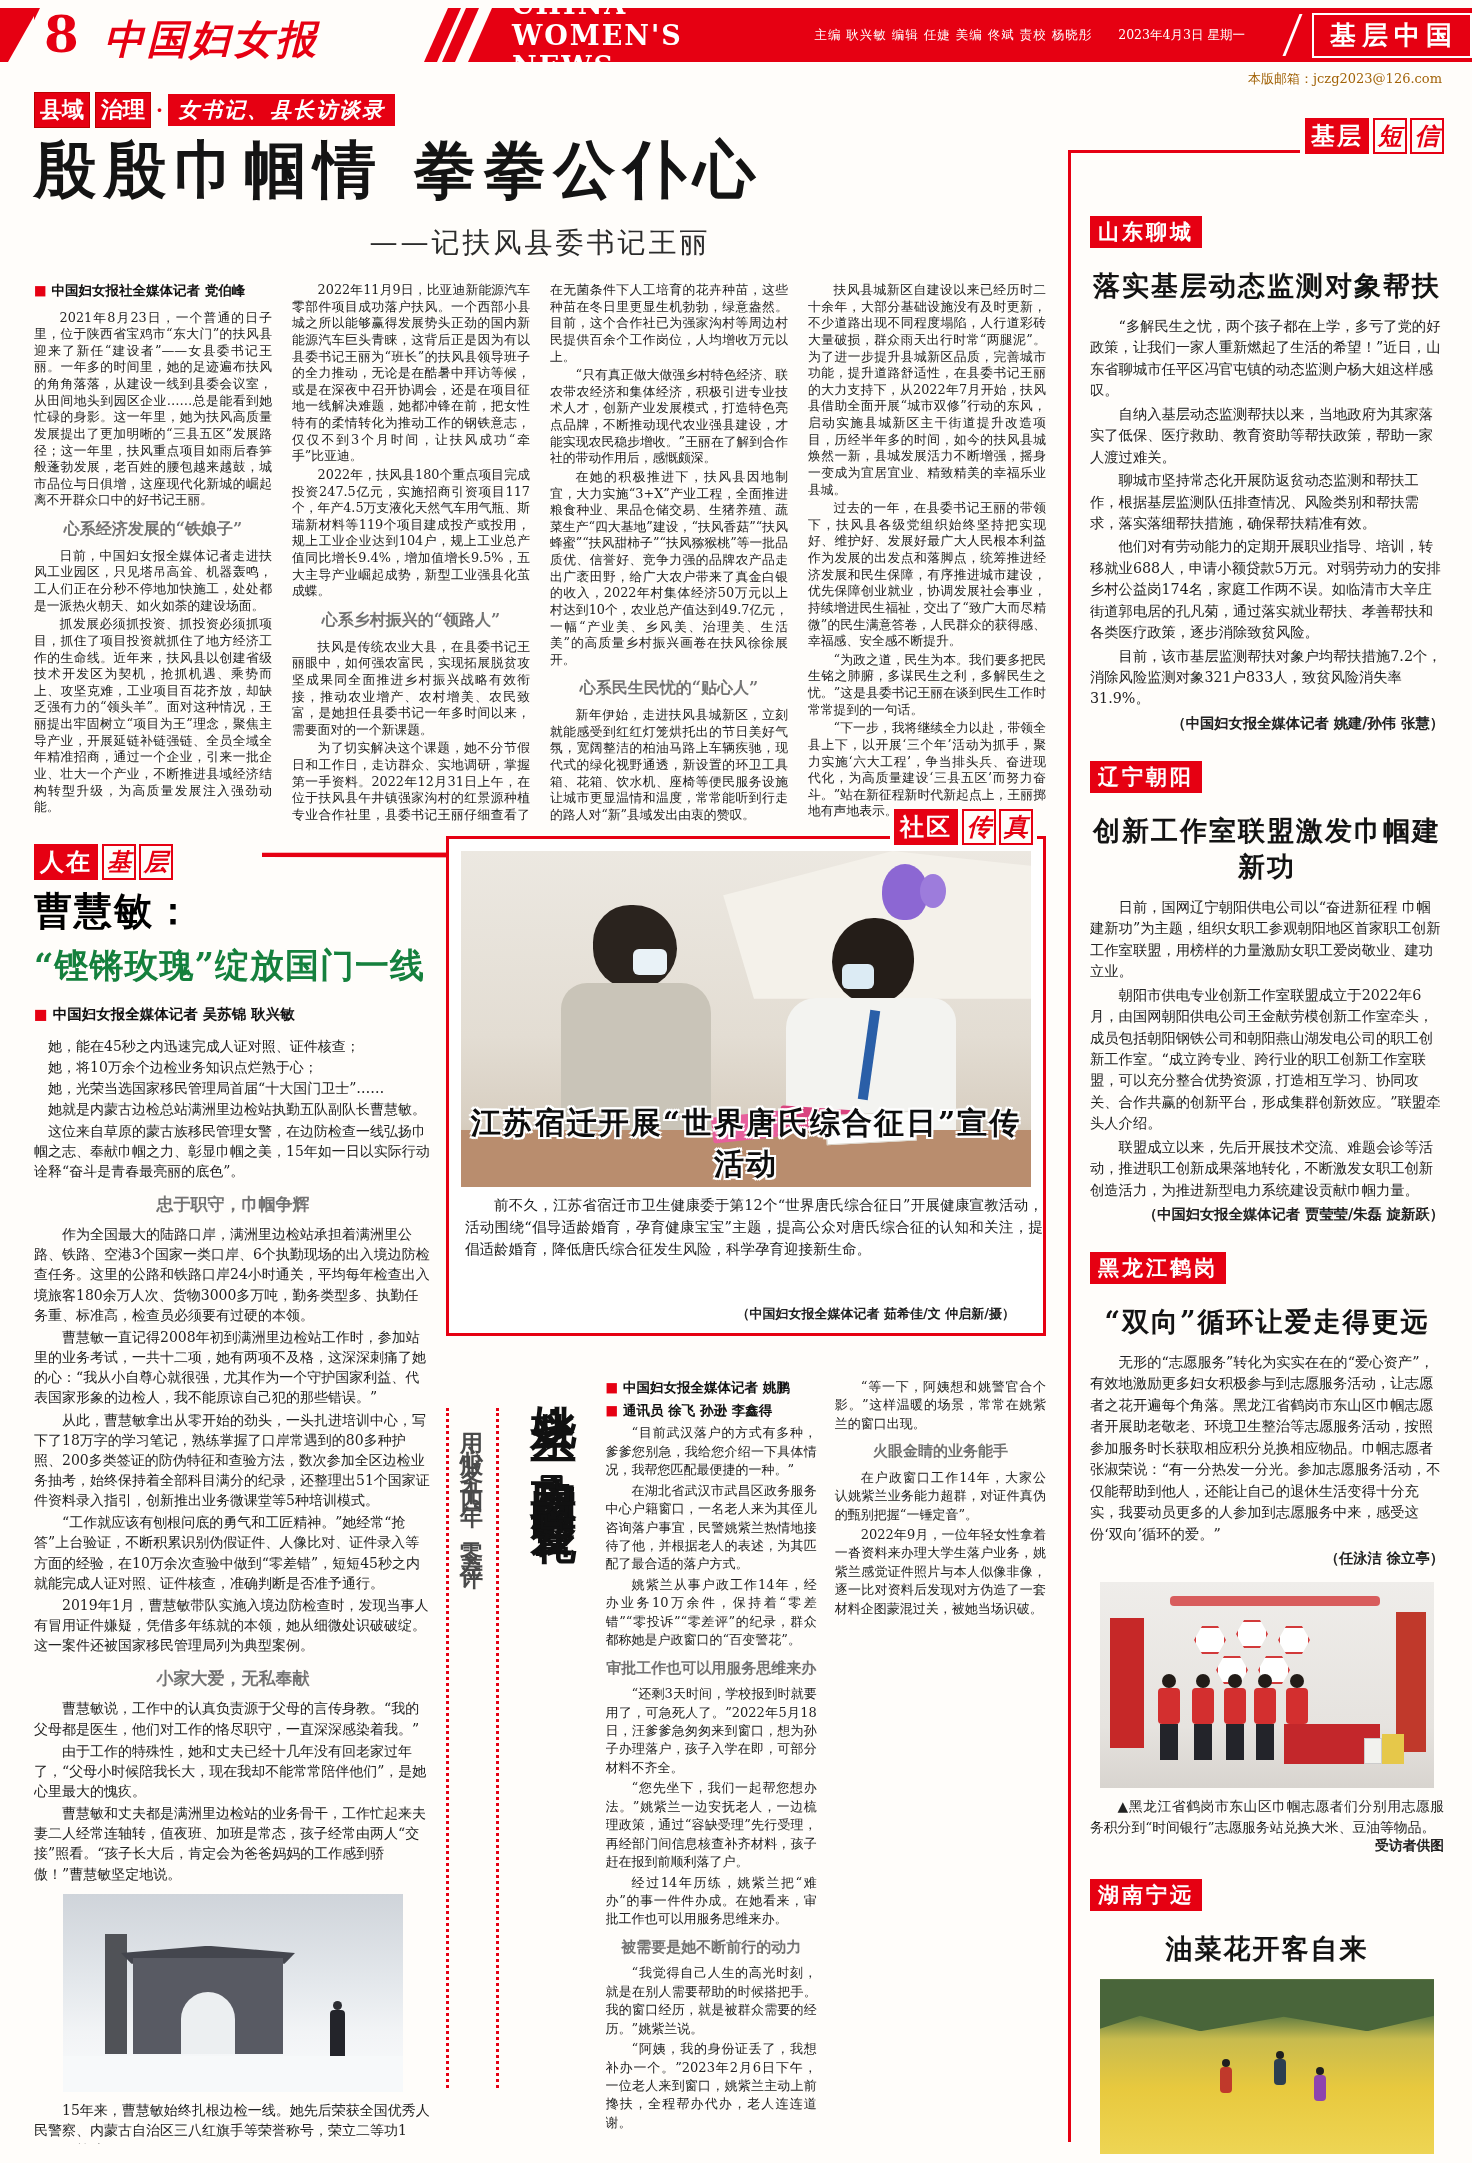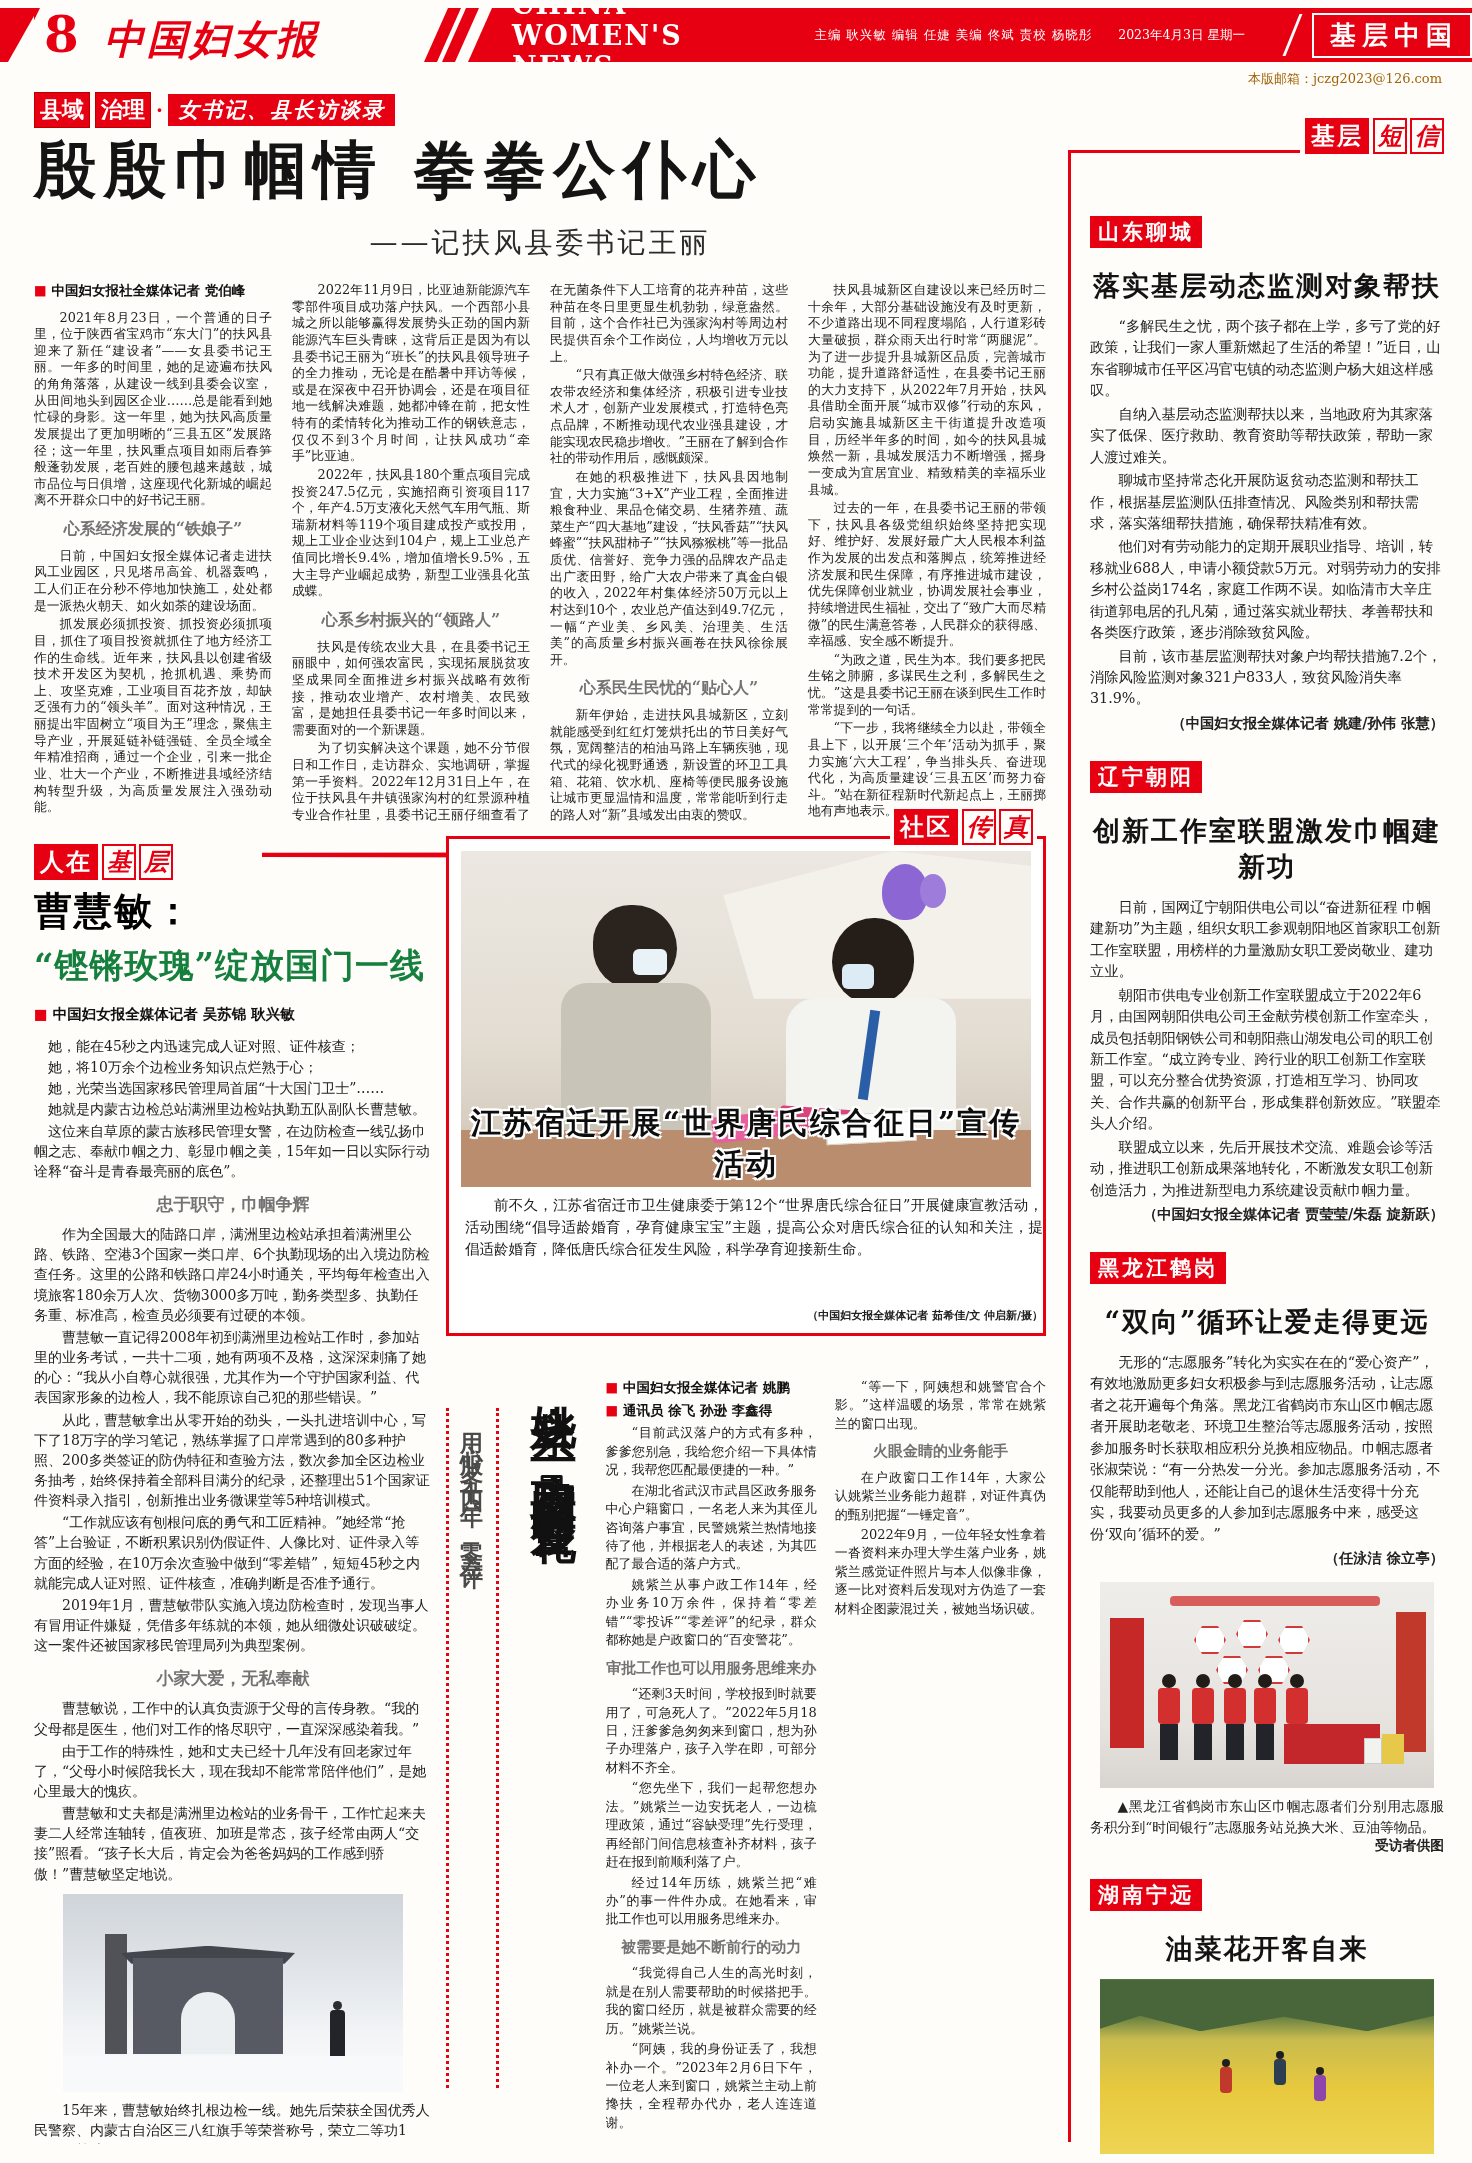--- a/index.html
+++ b/index.html
@@ -93,21 +93,21 @@
   .cp-bodyR { position:absolute; right:-16px; top:80px; width:170px; height:165px; background:#f3f3f0; border-radius:30px 24px 0 0; }
   .cp-lan { position:absolute; right:66px; top:92px; width:10px; height:90px; background:#2a5fa8; transform:rotate(8deg); }
   .cp-table { position:absolute; left:0; bottom:0; width:100%; height:17%; background:#b98d6e; }
   .cp-box1 { position:absolute; left:44%; bottom:14%; width:70px; height:26px; background:#e75f9c; border-radius:3px; transform:rotate(-6deg); }
   .cp-box2 { position:absolute; left:56%; bottom:17%; width:78px; height:22px; background:#d9447f; border-radius:3px; transform:rotate(4deg); }
   .cp-paper { position:absolute; left:64%; bottom:13%; width:90px; height:30px; background:#fdfdfc; border:1px solid #d8d2c6; transform:rotate(-3deg); }
   .ctitle { position:absolute; left:0; bottom:2px; width:100%; text-align:center; font-size:30px; font-weight:bold;
             color:#0d0d0d; letter-spacing:2px;
             text-shadow:-2px -2px 0 #fff,2px -2px 0 #fff,-2px 2px 0 #fff,2px 2px 0 #fff,0 2px 0 #fff,0 -2px 0 #fff; }
   .ccap { position:absolute; left:16px; right:0; top:356px; font-size:14.5px; line-height:1.5; text-indent:2em; text-align:justify; }
-  .ccredit { position:absolute; right:0; bottom:10px; font-size:11px; font-weight:bold; }
+  .ccredit { position:absolute; right:28px; bottom:10px; font-size:13px; font-weight:bold; }
 
   
   .yao { position:absolute; left:446px; top:1352px; width:600px; height:790px; display:flex; }
   .ystrip { writing-mode:vertical-rl; font-size:23px; color:#4a4a4a; letter-spacing:12px;
             border-left:3px dotted #e60012; border-right:3px dotted #e60012;
             padding:6px 8px; height:680px; margin-top:56px; font-weight:bold; }
   .yhead { writing-mode:vertical-rl; font-size:46px; font-weight:bold; color:#111; letter-spacing:5px;
            height:760px; margin:18px 26px 0 30px; line-height:1.1; }
   .ybody { flex:1; overflow:hidden; padding-top:26px; }
   .ycols { column-count:2; column-gap:18px; column-fill:auto; height:760px;

